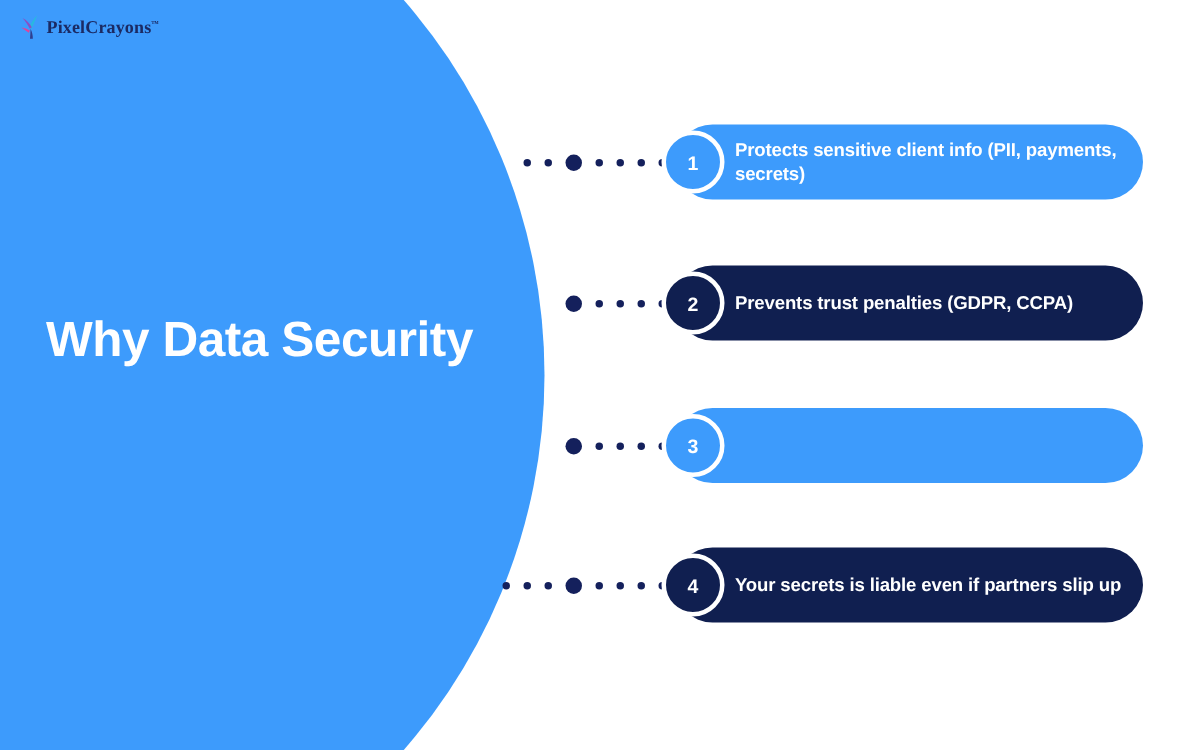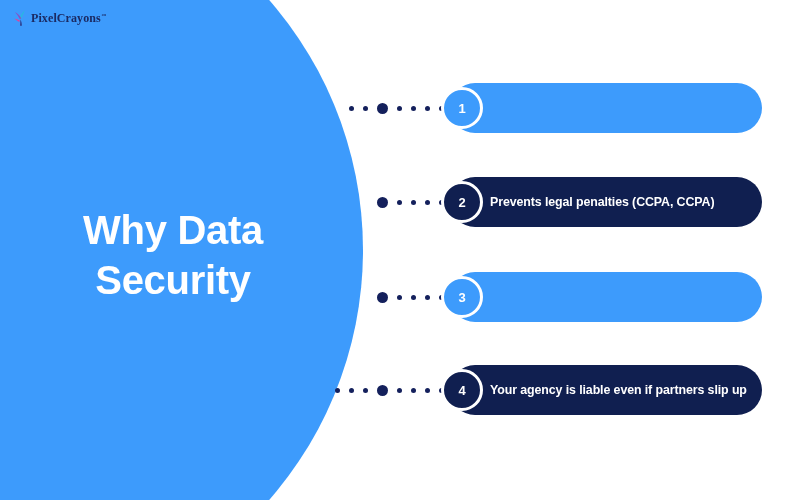--- a/index.html
+++ b/index.html
@@ -62,21 +62,21 @@
   }
 
   
   .headline {
     position: absolute;
     left: 8px;
     top: 205px;
     width: 330px;
     text-align: center;
     color: #ffffff;
-    font-size: 40px;
+    font-size: 33px;
     line-height: 1.25;
     font-weight: 700;
     letter-spacing: -0.3px;
     z-index: 5;
   }
 
   
   .row {
     position: absolute;
     left: 338px;
@@ -187,34 +187,35 @@
       <span class="dot sm"></span>
       <span class="dot sm"></span>
       <span class="dot lg"></span>
       <span class="dot sm"></span>
       <span class="dot sm"></span>
       <span class="dot sm"></span>
       <span class="dot sm"></span>
     </div>
     <div class="card blue">
       <div class="badge on-blue">1</div>
+      <div class="card-text">Protects sensitive client info (PII, payments, secrets)</div>
     </div>
   </div>
 
   <div class="row row-2">
     <div class="dots">
       <span class="dot lg"></span>
       <span class="dot sm"></span>
       <span class="dot sm"></span>
       <span class="dot sm"></span>
       <span class="dot sm"></span>
     </div>
     <div class="card navy">
       <div class="badge on-navy">2</div>
-      <div class="card-text">Prevents legal penalties (CCPA, CCPA)</div>
+      <div class="card-text">Prevents trust penalties (GDPR, CCPA)</div>
     </div>
   </div>
 
   <div class="row row-3">
     <div class="dots">
       <span class="dot lg"></span>
       <span class="dot sm"></span>
       <span class="dot sm"></span>
       <span class="dot sm"></span>
       <span class="dot sm"></span>
@@ -230,17 +231,17 @@
       <span class="dot sm"></span>
       <span class="dot sm"></span>
       <span class="dot lg"></span>
       <span class="dot sm"></span>
       <span class="dot sm"></span>
       <span class="dot sm"></span>
       <span class="dot sm"></span>
     </div>
     <div class="card navy">
       <div class="badge on-navy">4</div>
-      <div class="card-text">Your agency is liable even if partners slip up</div>
+      <div class="card-text">Your secrets is liable even if partners slip up</div>
     </div>
   </div>
 
 </div>
 
 </body></html>

